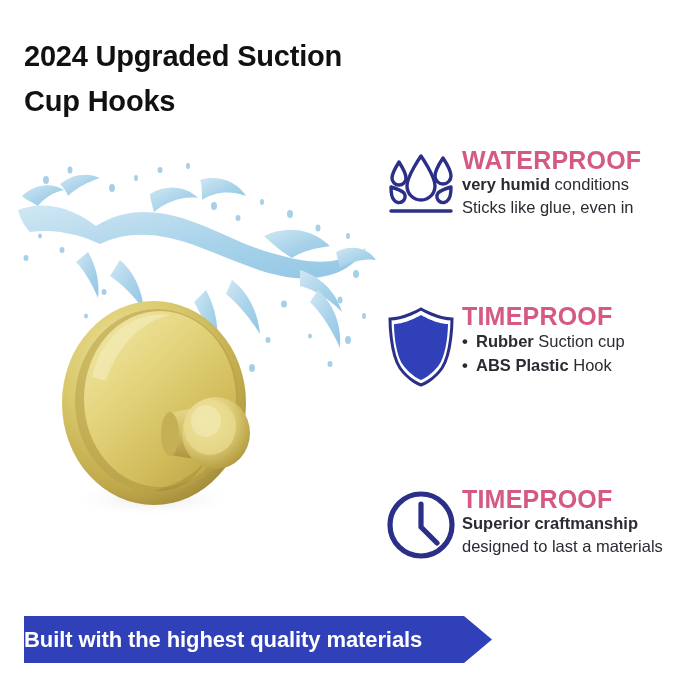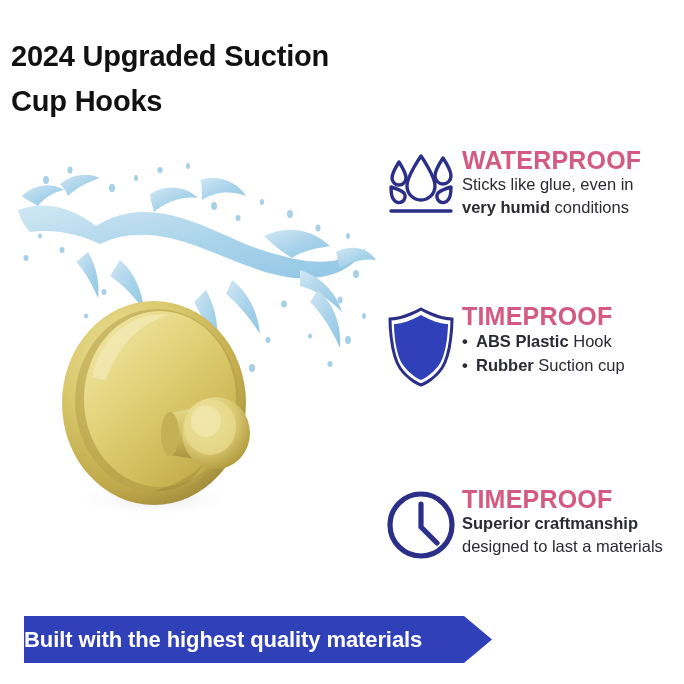--- a/index.html
+++ b/index.html
@@ -12,21 +12,21 @@
     height: 684px;
     position: relative;
     overflow: hidden;
     font-family: "Liberation Sans", sans-serif;
     -webkit-font-smoothing: antialiased;
   }
 
   
   #title {
     position: absolute;
-    left: 11px;
+    left: 24px;
     top: 34px;
     width: 380px;
     font-size: 29px;
     font-weight: bold;
     line-height: 45px;
     color: #111111;
     letter-spacing: -0.2px;
   }
   #title .tline { display: block; }
 
@@ -275,44 +275,44 @@
       <path d="M6,37 C6,37 16,40 19,43 A6,6 0 0 1 9,50 C6,47 6,37 6,37 Z"></path>
 
       <path d="M66,37 C66,37 56,40 53,43 A6,6 0 0 0 63,50 C66,47 66,37 66,37 Z"></path>
 
       <path d="M6,61 L66,61"></path>
     </svg>
   </div>
   <div class="feature-body">
     <div class="feature-title">WATERPROOF</div>
     <div class="feature-line">
+      <span class="b">very humid</span><span> conditions</span>
+    </div>
+    <div class="feature-line">
       <span>Sticks like glue, even in</span>
-    </div>
-    <div class="feature-line">
-      <span class="b">very humid</span><span> conditions</span>
     </div>
   </div>
 </div>
 
 <div class="feature" id="feature-1">
   <div class="feature-icon">
     <svg width="70" height="82" viewBox="0 0 70 82" xmlns="http://www.w3.org/2000/svg">
       <path d="M35,3 C35,3 52,13 66,13 C66,13 66,47 56,62 C47,75 35,79 35,79
                C35,79 23,75 14,62 C4,47 4,13 4,13 C18,13 35,3 35,3 Z" fill="none" stroke="#2b2f87" stroke-width="3"></path>
       <path d="M35,9 C35,9 50,18 62,18 C62,18 62,46 53,59 C45,70 35,74 35,74
                C35,74 25,70 17,59 C8,46 8,18 8,18 C20,18 35,9 35,9 Z" fill="#3040b8"></path>
     </svg>
   </div>
   <div class="feature-body">
     <div class="feature-title">TIMEPROOF</div>
     <div class="bullet-line">
+      <span class="dot">•</span><span class="b">Rubber</span><span> Suction cup</span>
+    </div>
+    <div class="bullet-line">
       <span class="dot">•</span><span class="b">ABS Plastic</span><span> Hook</span>
-    </div>
-    <div class="bullet-line">
-      <span class="dot">•</span><span class="b">Rubber</span><span> Suction cup</span>
     </div>
   </div>
 </div>
 
 <div class="feature" id="feature-2">
   <div class="feature-icon">
     <svg width="72" height="72" viewBox="0 0 72 72" xmlns="http://www.w3.org/2000/svg" fill="none" stroke="#2b2f87" stroke-width="5.2" stroke-linecap="round">
       <circle cx="36" cy="36" r="31"></circle>
       <path d="M36,15 L36,38 L52,54"></path>
     </svg>

